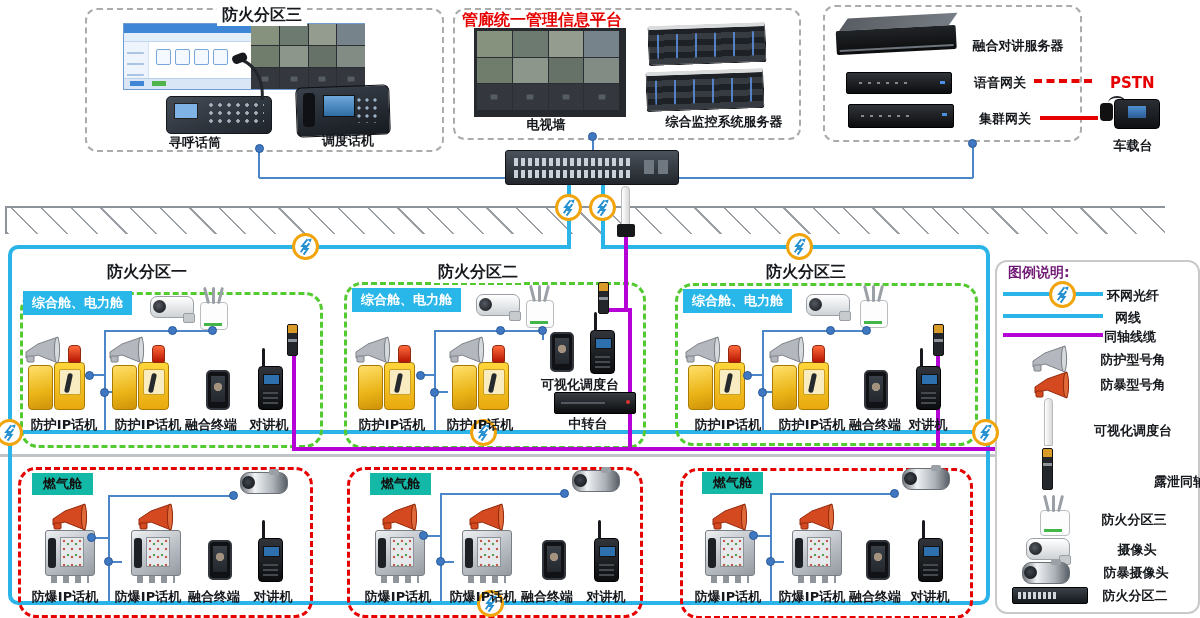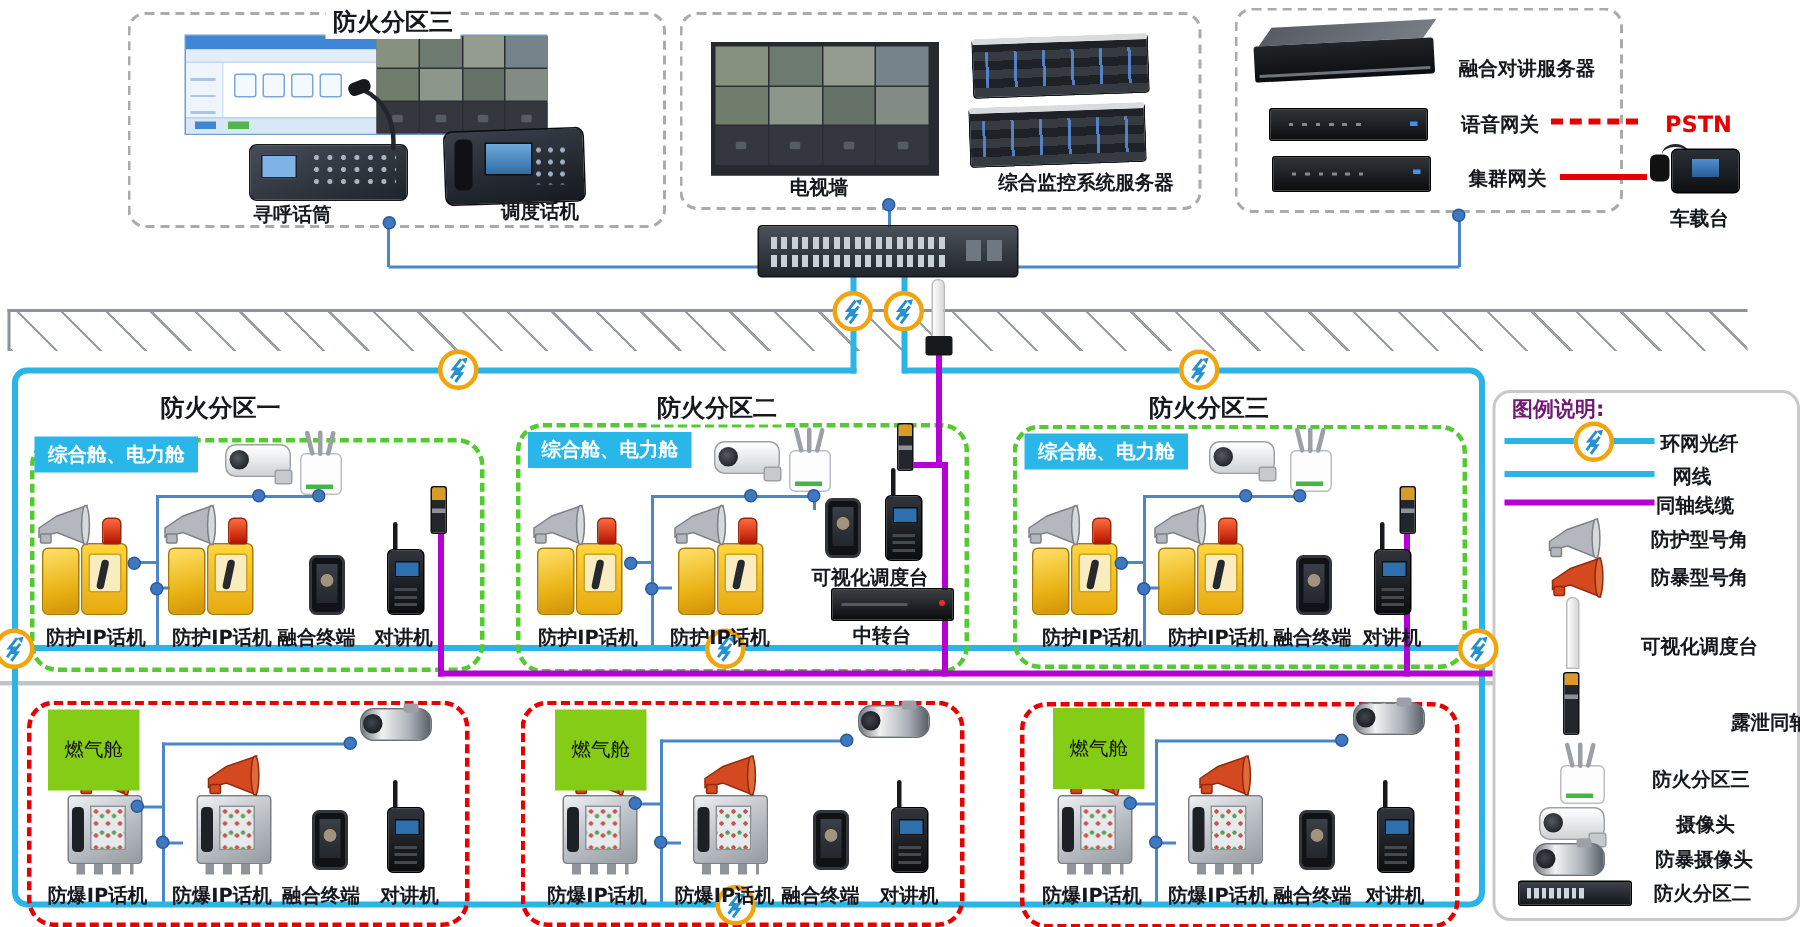--- a/index.html
+++ b/index.html
@@ -13,21 +13,21 @@
   .lgr{background:#c0c4c8;z-index:1;}
   .dot{position:absolute;width:9px;height:9px;border-radius:50%;background:#3f78c0;border:1px solid #2a5a9a;box-sizing:border-box;z-index:8;}
   .lbl{position:absolute;transform:translateX(-50%);font-size:13px;font-weight:bold;color:#15181c;white-space:nowrap;z-index:10;}
   .lbll{position:absolute;font-size:13px;font-weight:bold;color:#701a75;white-space:nowrap;z-index:10;}
   .ttl{font-size:16px;background:#fff;padding:0 5px;}
   .red{color:#e60000;}
   .dbox{position:absolute;border:2px dashed #ababab;border-radius:12px;z-index:1;}
   .gbox{position:absolute;border:3px dashed #53ca30;border-radius:18px;z-index:4;}
   .rbox{position:absolute;border:3px dashed #e60000;border-radius:18px;z-index:4;}
   .cabin{position:absolute;background:#29b7ea;color:#fff;font-weight:bold;font-size:13px;padding:3px 9px;z-index:10;white-space:nowrap;}
-  .gastag{position:absolute;background:#84cc16;color:#111;font-weight:normal;font-size:13px;padding:18px 11px;z-index:10;white-space:nowrap;}
+  .gastag{position:absolute;background:#14b8a6;color:#111;font-weight:bold;font-size:13px;padding:2px 11px;z-index:10;white-space:nowrap;}
   .hatch{position:absolute;left:5px;top:206px;width:1158px;height:26px;z-index:0;
          border-top:2px solid #8d939a;border-left:2px solid #8d939a;
          background:repeating-linear-gradient(45deg,#9aa0a6 0 1.6px,transparent 1.6px 21px);}
   .ring{position:absolute;left:8px;top:245px;width:982px;height:360px;border:4px solid #2bb4e8;border-radius:10px;box-sizing:border-box;z-index:2;}
   .patch{position:absolute;left:571px;top:242px;width:31px;height:10px;background:#fff;z-index:3;}
   .bolt{position:absolute;width:27px;height:27px;background:#fff;border:3.5px solid #f1a40b;border-radius:50%;box-sizing:border-box;display:flex;align-items:center;justify-content:center;z-index:9;}
   .b1{fill:none;stroke:#2590cf;stroke-width:2;}
   .b2{fill:#2590cf;}
   
   .dev{position:absolute;z-index:6;}
@@ -136,20 +136,21 @@
 <body>
 
 <div id="stage">
 
   <div class="hatch"></div>
 
   <div class="dbox" style="left:85px;top:8px;width:355px;height:140px"></div>
   <span class="lbl ttl" style="left:262px;top:5px">防火分区三</span>
 
   <div class="dbox" style="left:453px;top:8px;width:344px;height:128px"></div>
+  <span class="lbll red" style="left:462px;top:10px;font-size:16px">管廊统一管理信息平台</span>
 
   <div class="dbox" style="left:823px;top:5px;width:255px;height:133px"></div>
 
   <div class="dev conscr" style="left:123px;top:23px">
     <div class="cs-left">
       <i class="cs-head" style="position:absolute"></i>
         <i class="cs-tool" style="position:absolute"></i>
       <i class="cs-rail" style="position:absolute"></i>
       <span class="cs-btns"><i class="chip"></i><i class="chip"></i><i class="chip"></i><i class="chip"></i></span>
       <i class="cs-bot" style="position:absolute"></i>
@@ -180,21 +181,21 @@
       <i class="pg-keys"></i>
   </div>
   <span class="lbl" style="left:195px;top:134px">寻呼话筒</span>
 
   <div class="dev dphone" style="left:296px;top:86px">
     <i class="dp-body"></i>
       <i class="dp-hs"></i>
       <i class="dp-scr"></i>
       <i class="dp-keys"></i>
   </div>
-  <span class="lbl" style="left:360px;top:132px">调度话机</span>
+  <span class="lbl" style="left:348px;top:132px">调度话机</span>
 
   <div class="dev" style="left:474px;top:28px;width:148px;height:85px;border:2px solid #26292e;background:#26292e">
     <div class="vgrid" style="left:1px;top:1px;width:142px;height:79px">
       <i></i>
         <i></i>
         <i></i>
         <i></i>
         <i></i>
         <i></i>
         <i></i>

